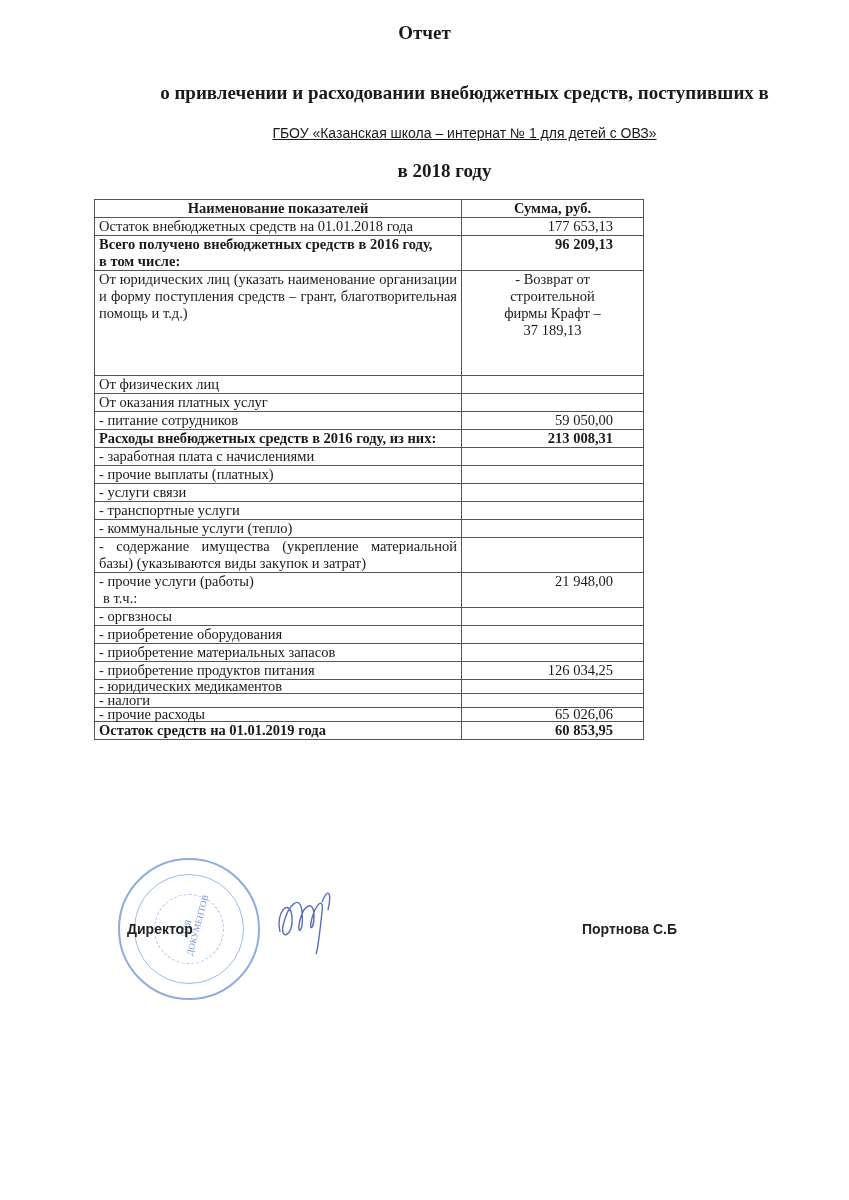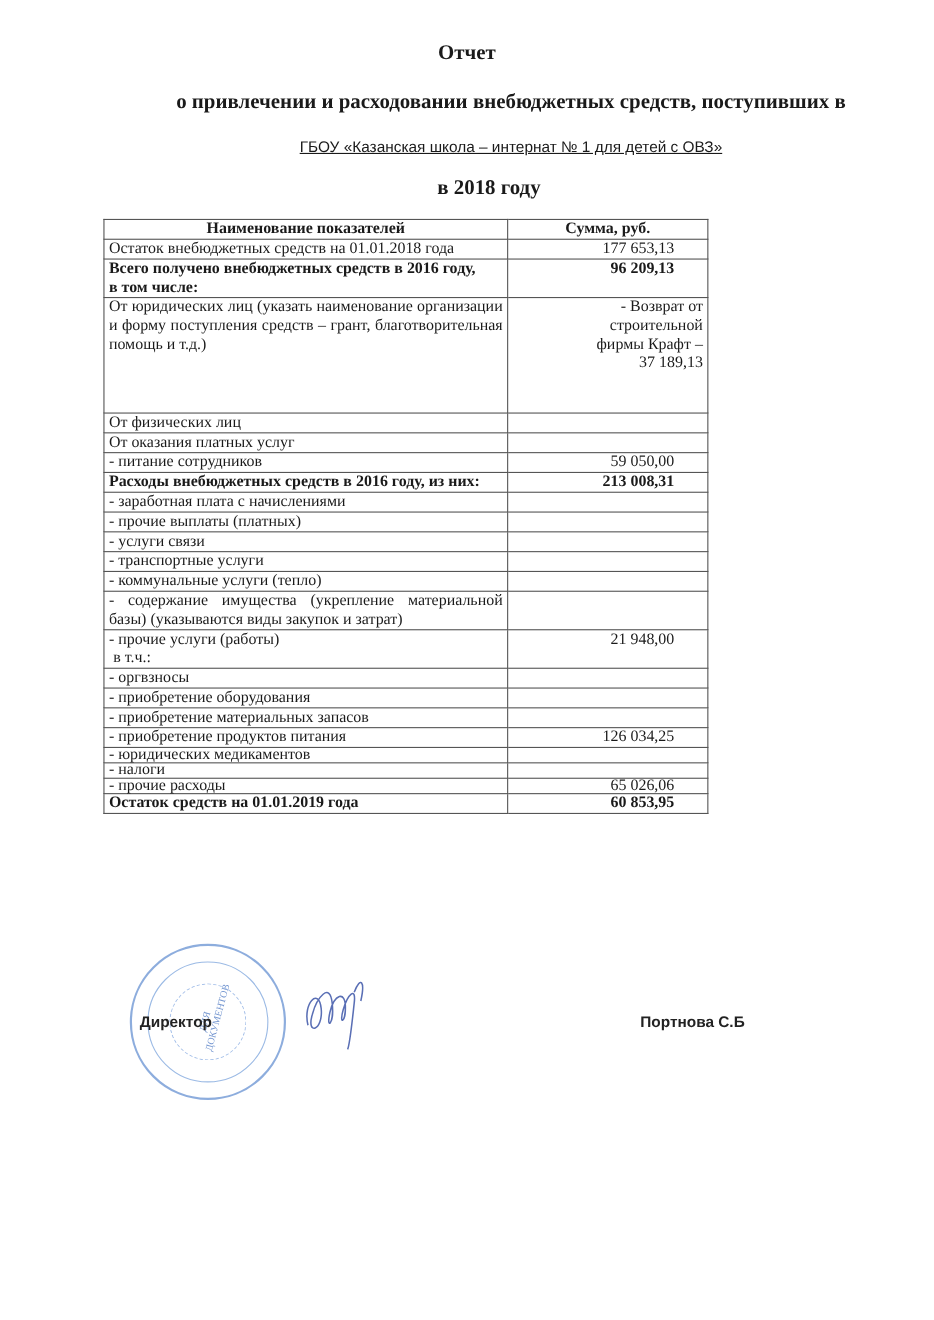--- a/index.html
+++ b/index.html
@@ -1,35 +1,35 @@
 <!DOCTYPE html>
 <html><head>
 <meta charset="utf-8">
 <style>
   html, body { margin: 0; padding: 0; }
   body {
     width: 849px; height: 1200px; background: #ffffff; position: relative; overflow: hidden;
     font-family: "Liberation Serif", serif; color: #1a1a1a;
   }
   .title { position: absolute; left: 0; width: 849px; text-align: center; font-weight: bold; }
-  #t1 { top: 38px; font-size: 19px; }
+  #t1 { top: 22px; font-size: 19px; }
   #t2 { top: 82px; font-size: 19px; left: 40px; }
   #t3 { top: 125px; font-size: 14px; font-weight: normal; font-family: "Liberation Sans", sans-serif; text-decoration: underline; left: 40px; }
   #t4 { top: 160px; font-size: 19px; left: 20px; }
 
   table.report {
     position: absolute; top: 199px; left: 94px; width: 550px;
     border-collapse: collapse; font-size: 14.5px; line-height: 17px;
   }
   table.report td, table.report th {
     border: 1px solid #555; padding: 0 4px; vertical-align: top;
   }
   table.report th { font-weight: bold; text-align: center; font-size: 14.5px; }
   table.report td.amount { width: 147px; text-align: right; padding-right: 30px; }
-  table.report td.amount-left { text-align: right; padding-right: 4px; }
+  table.report td.amount-left { text-align: center; padding-right: 4px; }
   table.report tr.bold td { font-weight: bold; }
   table.report td.justify { text-align: justify; text-align-last: left; }
   .tall { height: 104px; }
   .compact td { line-height: 13px; }
 
   .stamp {
     position: absolute; left: 118px; top: 858px; width: 142px; height: 142px;
     border-radius: 50%; border: 2px solid #7a9fd8; box-sizing: border-box; opacity: 0.85;
   }
   .stamp::before {

